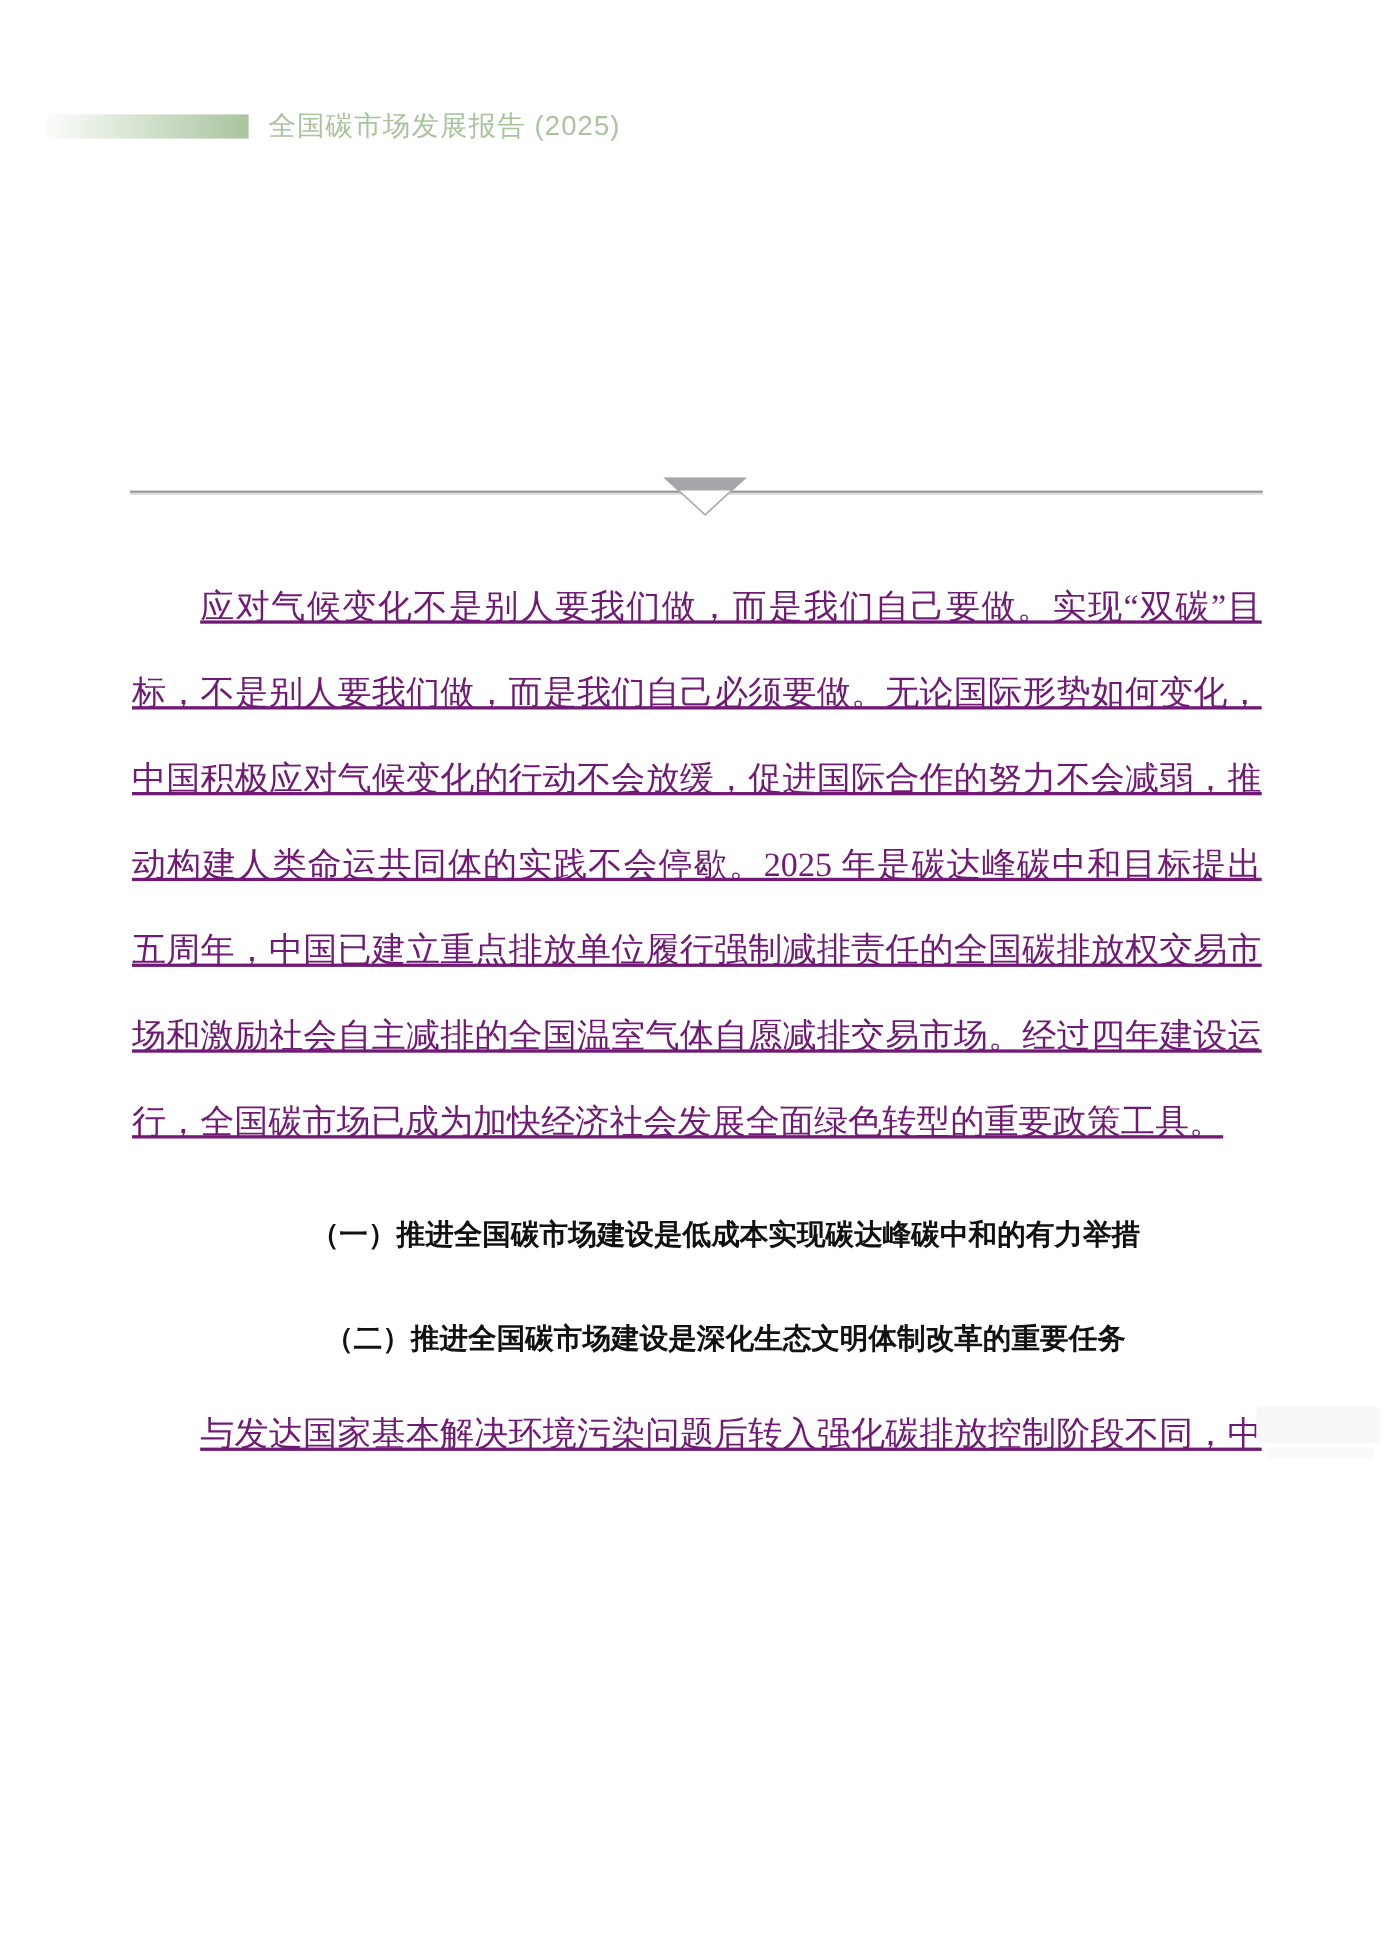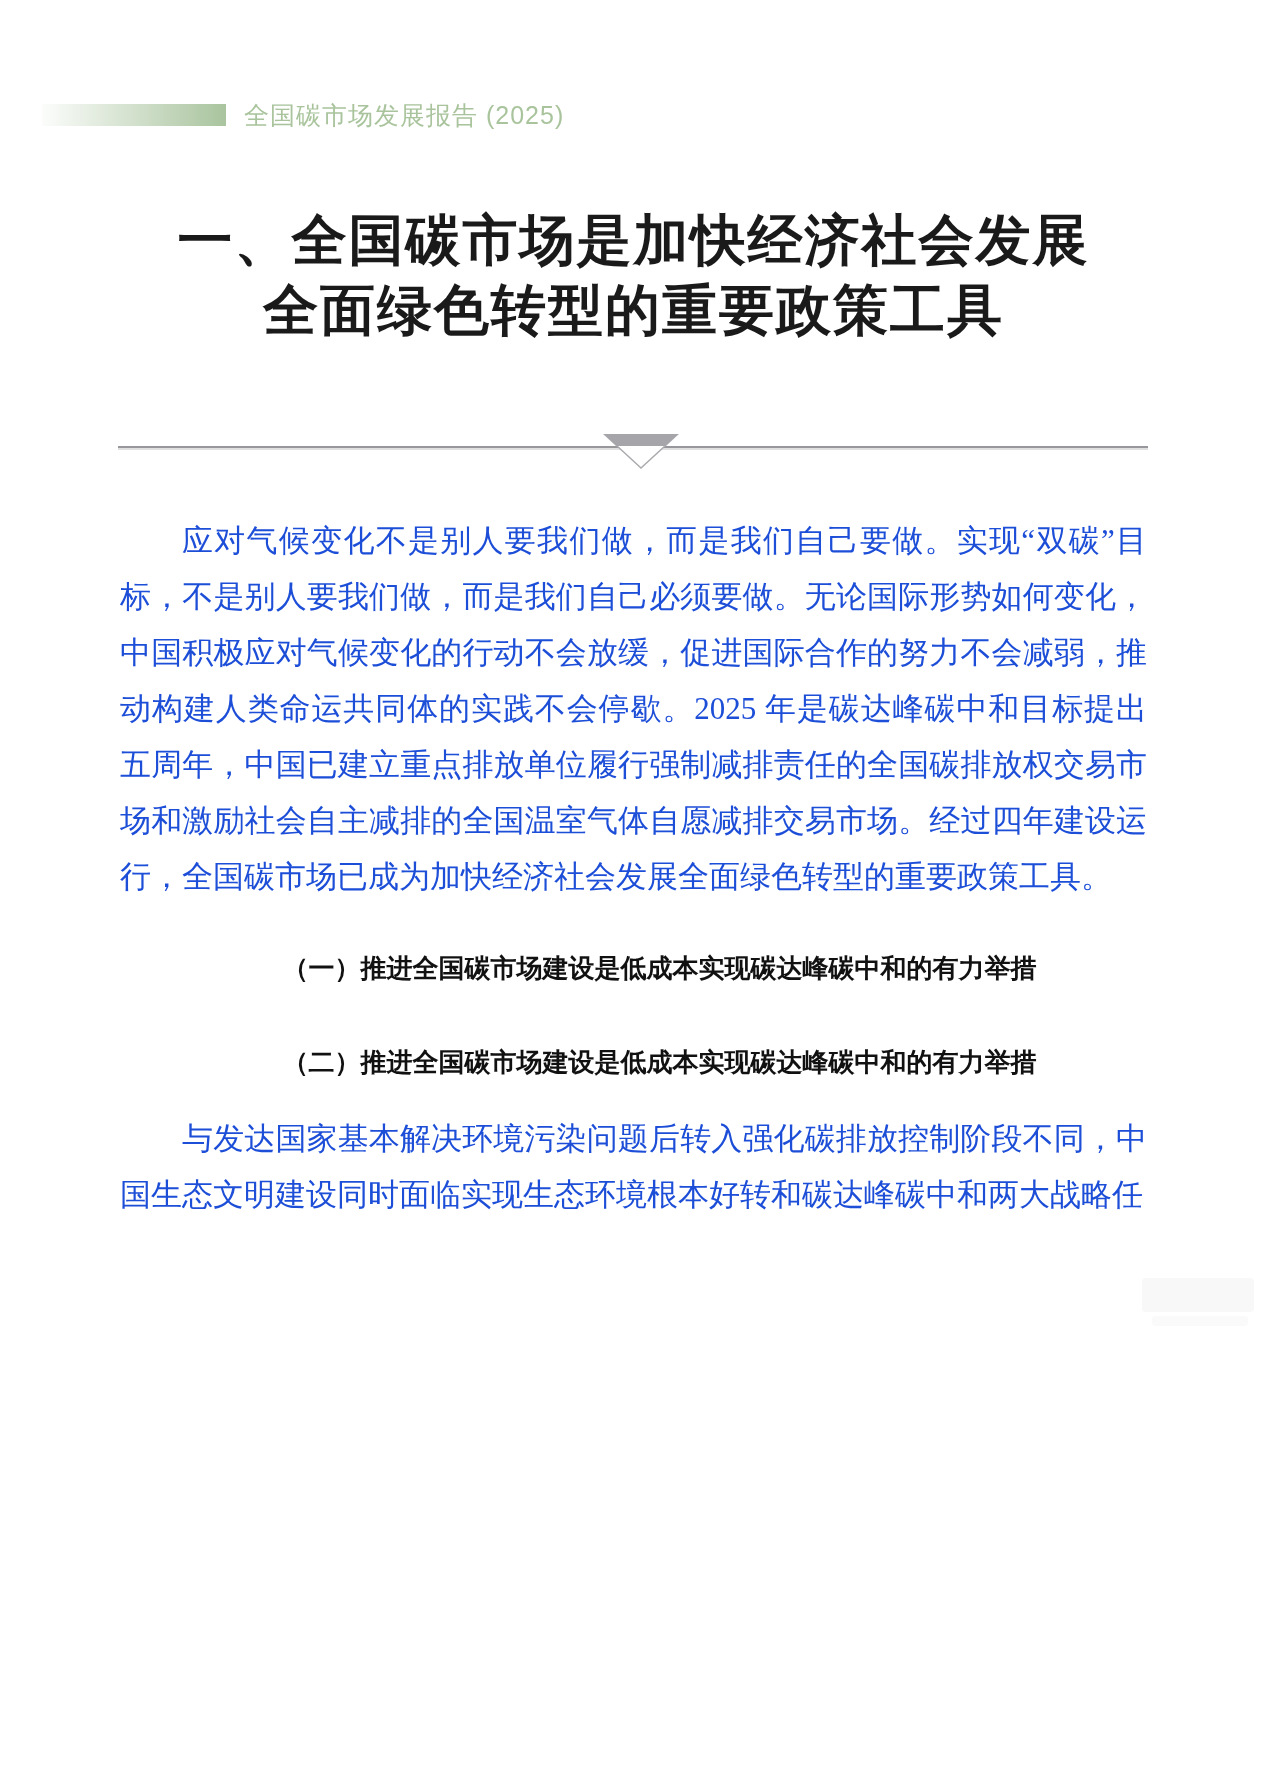--- a/index.html
+++ b/index.html
@@ -80,22 +80,23 @@
     position: absolute;
     top: 513px;
     left: 120px;
     width: 1027px;
     font-size: 31px;
   }
   .body-para {
     margin: 0;
     text-align: justify;
     text-indent: 2em;
-    line-height: 56px;
-    color: #1d4ed8;
+    line-height: 78px;
+    color: #701a75;
+    text-decoration: underline;
   }
   .sub-heading {
     margin: 34px 0 18px 0;
     font-size: 26px;
     font-weight: 700;
     text-align: center;
     text-indent: 2em;
     line-height: 60px;
     color: #111111;
     white-space: nowrap;
@@ -134,37 +135,33 @@
 </head>
 <body>
 
 <div class="page">
 
   <div class="header">
     <div class="header-bar"></div>
     <div class="header-title">全国碳市场发展报告 (2025)</div>
   </div>
 
-  <div class="chapter-title">
-    <span class="t-line">一、全国碳市场是加快经济社会发展</span>
-    <span class="t-line">全面绿色转型的重要政策工具</span>
-  </div>
 
   <div class="divider">
     <div class="line"></div>
     <svg class="tri" width="76" height="36" viewBox="0 0 76 36" aria-hidden="true">
       <polygon points="1,0 75,0 38,34" fill="#ffffff" stroke="#ababaf" stroke-width="1.5"></polygon>
       <polygon points="1,0 75,0 62,12 14,12" fill="#a6a6aa"></polygon>
     </svg>
   </div>
 
   <div class="content">
     <p class="body-para">应对气候变化不是别人要我们做，而是我们自己要做。实现“双碳”目标，不是别人要我们做，而是我们自己必须要做。无论国际形势如何变化，中国积极应对气候变化的行动不会放缓，促进国际合作的努力不会减弱，推动构建人类命运共同体的实践不会停歇。2025 年是碳达峰碳中和目标提出五周年，中国已建立重点排放单位履行强制减排责任的全国碳排放权交易市场和激励社会自主减排的全国温室气体自愿减排交易市场。经过四年建设运行，全国碳市场已成为加快经济社会发展全面绿色转型的重要政策工具。</p>
     <h2 class="sub-heading">（一）推进全国碳市场建设是低成本实现碳达峰碳中和的有力举措</h2>
-    <h2 class="sub-heading">（二）推进全国碳市场建设是低成本实现碳达峰碳中和的有力举措</h2>
+    <h2 class="sub-heading">（二）推进全国碳市场建设是深化生态文明体制改革的重要任务</h2>
     <p class="body-para">与发达国家基本解决环境污染问题后转入强化碳排放控制阶段不同，中国生态文明建设同时面临实现生态环境根本好转和碳达峰碳中和两大战略任</p>
   </div>
 
   <div class="page-number">02</div>
 
   <div class="watermark">
     <div class="wm-top"></div>
     <div class="wm-bottom"></div>
   </div>
 

